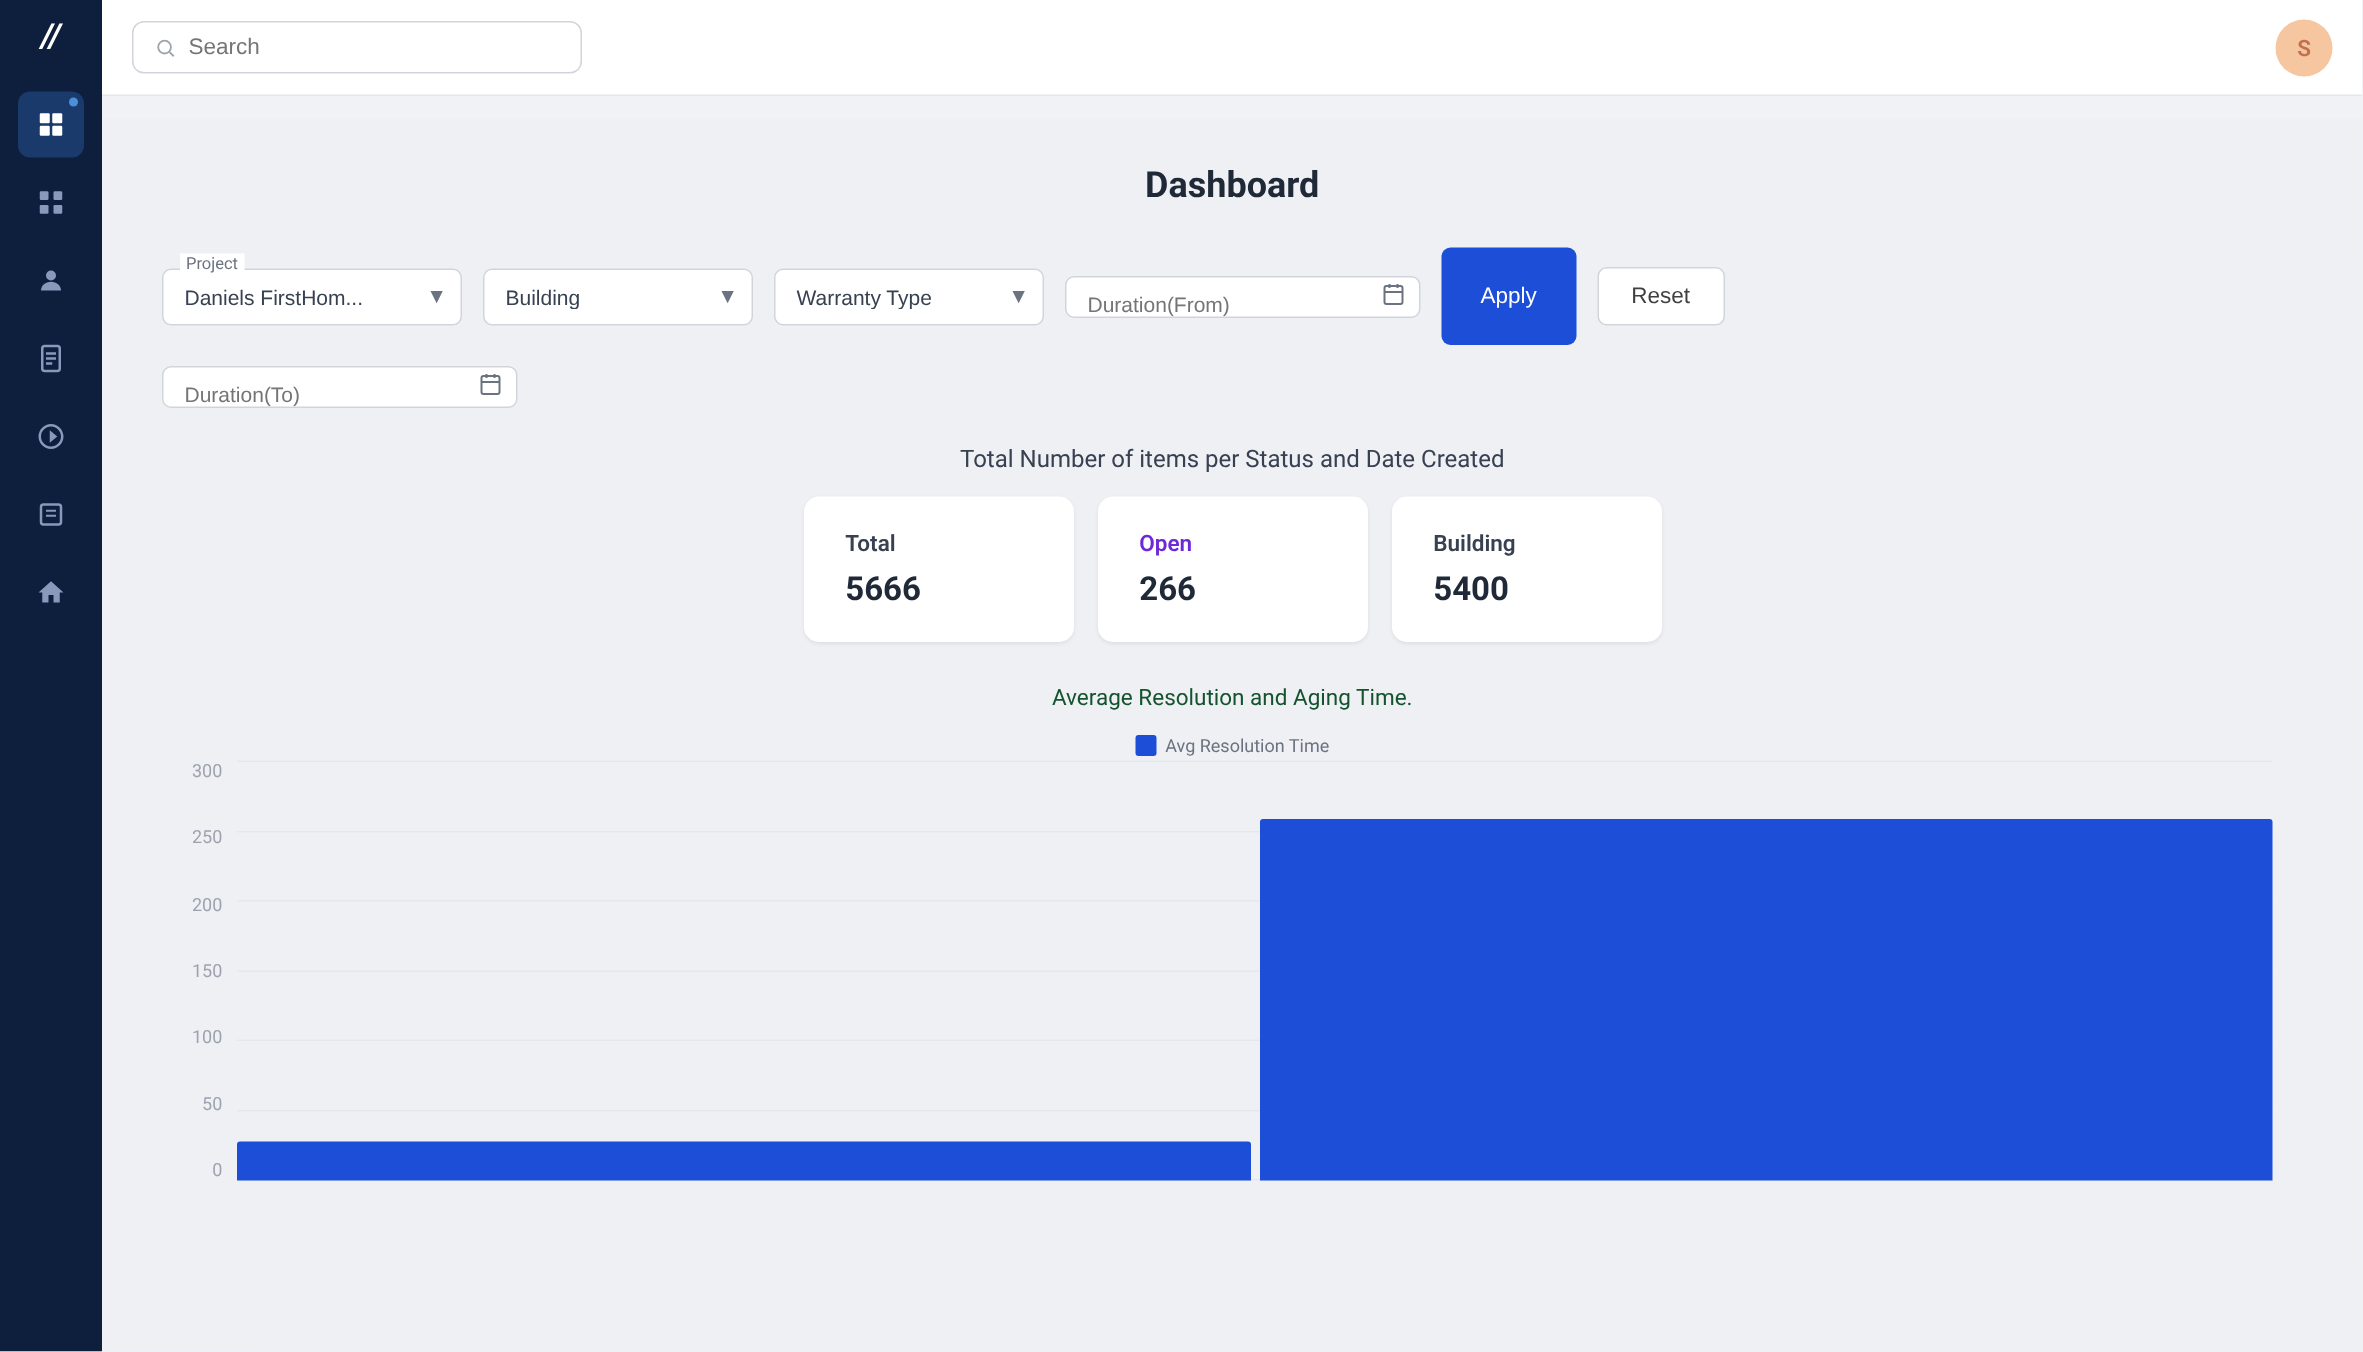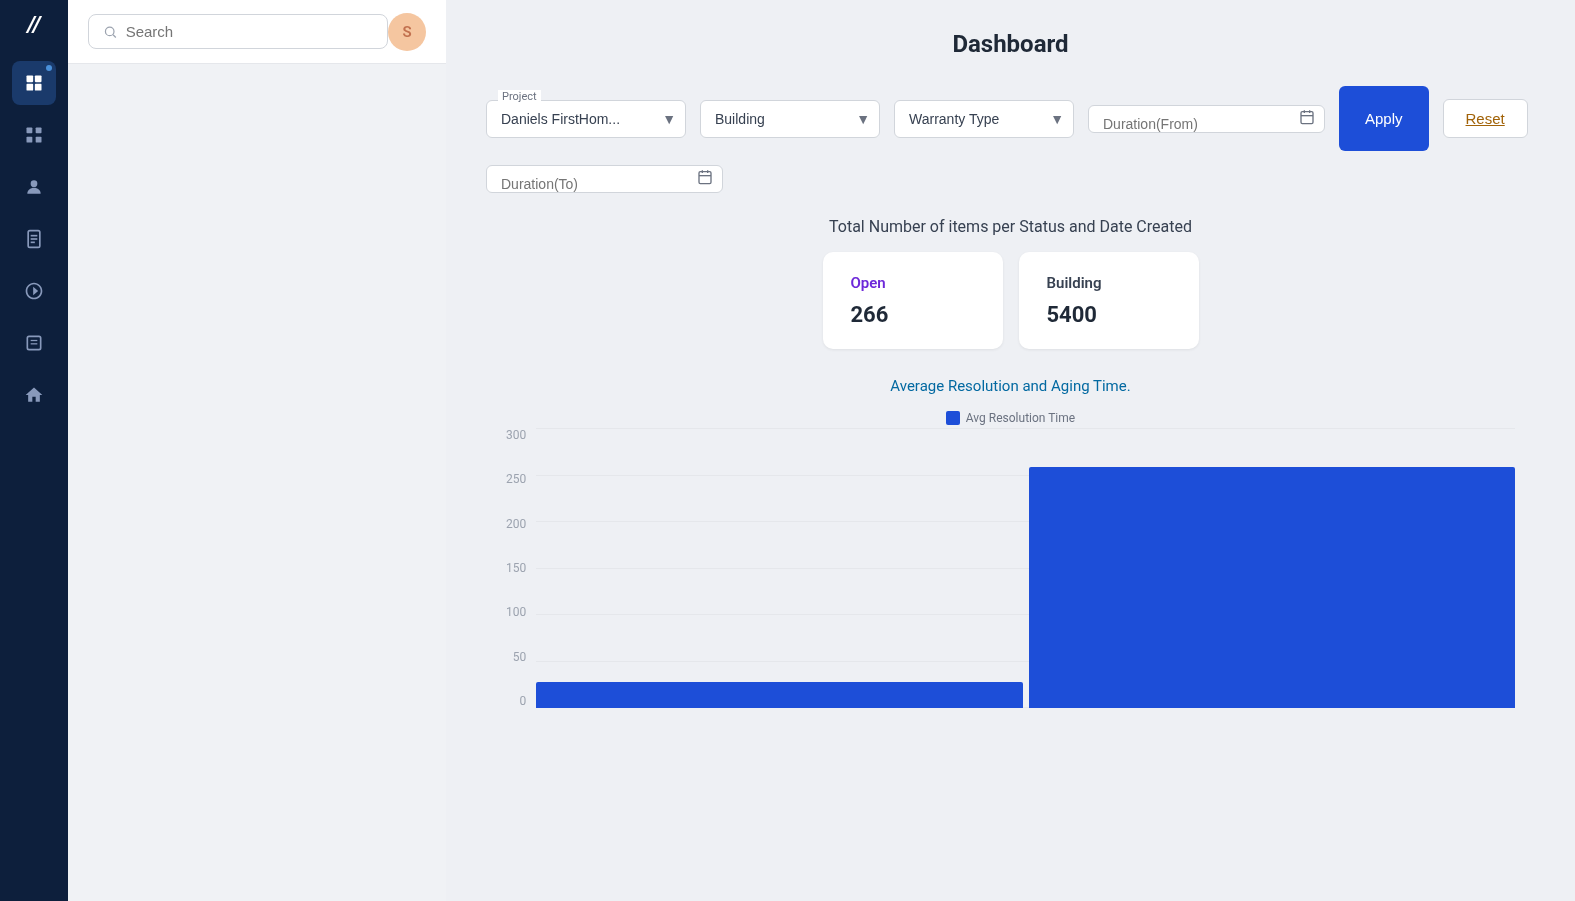--- a/index.html
+++ b/index.html
@@ -46,22 +46,23 @@
       width: 6px;
       height: 6px;
       background: #4a90d9;
       border-radius: 50%;
     }
 
     
     .main {
       flex: 1;
       display: flex;
-      flex-direction: row;
+      flex-direction: column;
       overflow: hidden;
+      gap: 15px;
     }
 
     
     .header {
       background: white;
       height: 64px;
       display: flex;
       align-items: center;
       padding: 0 20px;
       border-bottom: 1px solid #e5e7eb;
@@ -183,27 +184,26 @@
       color: white;
       border: none;
       padding: 24px 26px;
       border-radius: 6px;
       font-size: 15px;
       font-weight: 500;
       cursor: pointer;
     }
     .btn-reset {
       background: white;
-      color: #a16207;
+      color: #404040;
       border: 1px solid #d1d5db;
       padding: 10px 22px;
       border-radius: 6px;
       font-size: 15px;
       cursor: pointer;
-      text-decoration: underline;
     }
 
     
     .section-title {
       text-align: center;
       font-size: 16px;
       color: #374151;
       margin: 24px 0 16px;
     }
     .stats-row {
@@ -231,21 +231,21 @@
     .stat-card .stat-value {
       font-size: 22px;
       font-weight: 700;
       color: #1f2937;
     }
 
     
     .chart-section-title {
       text-align: center;
       font-size: 15px;
-      color: #0369a1;
+      color: #14532d;
       margin-bottom: 16px;
     }
     .chart-area {
       background: #eef0f4;
       padding: 0 20px;
       position: relative;
     }
     .chart-legend {
       display: flex;
       justify-content: center;
@@ -446,20 +446,24 @@
             <line x1="3" y1="10" x2="21" y2="10"></line>
           </svg>
         </span>
       </div>
     </div>
 
     <div class="section-title">Total Number of items per Status and Date Created</div>
 
     <div class="stats-row">
       <div class="stat-card">
+        <div class="stat-label">Total</div>
+        <div class="stat-value">5666</div>
+      </div>
+      <div class="stat-card">
         <div class="stat-label open-label">Open</div>
         <div class="stat-value">266</div>
       </div>
       <div class="stat-card">
         <div class="stat-label">Building</div>
         <div class="stat-value">5400</div>
       </div>
     </div>
 
     <div class="chart-section-title">Average Resolution and Aging Time.</div>

